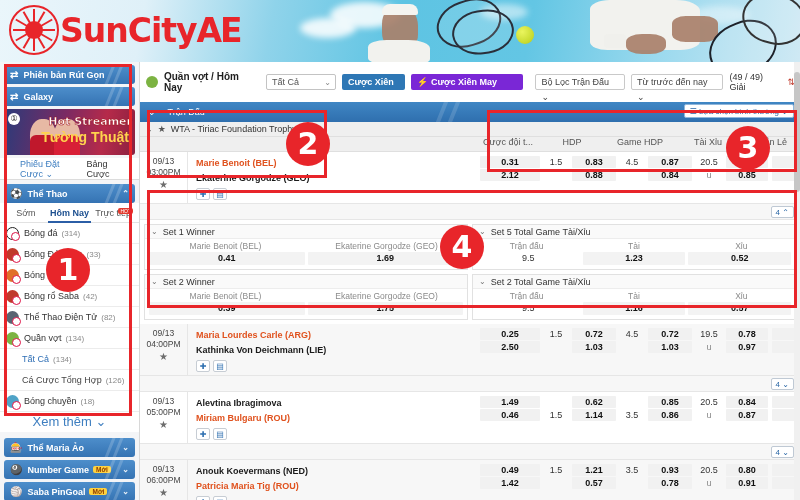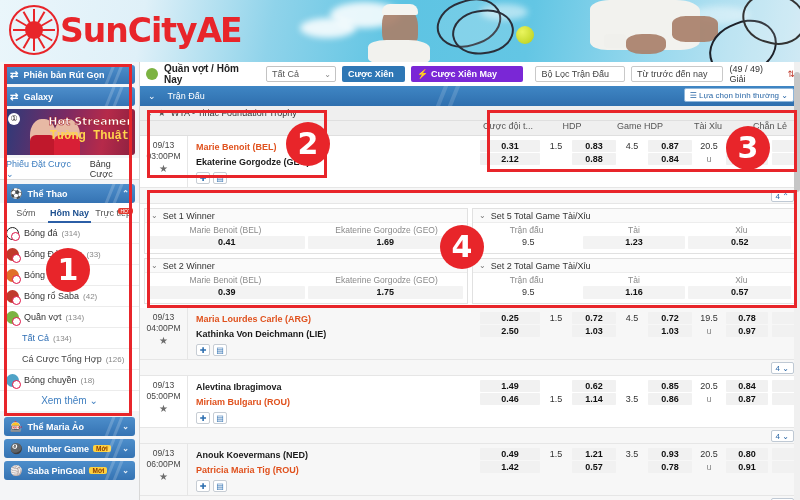--- a/index.html
+++ b/index.html
@@ -49,48 +49,48 @@
      background:rgba(255,255,255,.18); transform:rotate(22deg); }
   .blue-bar .slash2 { right:24px; }
   .bb-ico { margin-right:5px; font-size:10px; }
   .chev { margin-left:auto; font-size:8px; opacity:.9; }
   #promo { margin:3px 4px; height:46px; border-radius:3px; position:relative; overflow:hidden;
            background:linear-gradient(100deg,#2b3b7a,#7b2a63 45%,#b62a4a 75%,#8a2140); }
   #promo .pgirl { position:absolute; bottom:0; width:26px;height:36px; background:#e7b9a4; border-radius:45% 45% 20% 20%; }
   #promo .pdress { position:absolute; bottom:0; width:26px;height:20px; background:#c0182c; border-radius:6px 6px 0 0; }
   #promo .ptxt1 { position:absolute; right:3px; top:6px; font-size:11px; font-weight:bold;
      color:#fff; -webkit-text-stroke:.5px #9e1017; font-family:"DejaVu Sans",sans-serif; }
-  #promo .ptxt2 { position:absolute; right:6px; top:20px; font-size:12px; font-weight:bold;
-     color:#ffd34d; font-family:Liberation Mono, monospace; }
+  #promo .ptxt2 { position:absolute; right:6px; top:20px; font-size:14px; font-weight:bold;
+     color:#ffd34d; font-family:Liberation Sans, sans-serif; }
   #promo .dice { position:absolute; left:4px; top:4px; width:12px;height:12px; background:#fff;
      border-radius:50%; color:#222; font-size:8px; text-align:center; line-height:12px; }
   #betslip-tabs { display:flex; height:22px; align-items:center; background:#fff;
-     border-bottom:1px solid #dcdcdc; padding:0 6px; gap:14px; }
+     border-bottom:1px solid #dcdcdc; padding:0 20px; gap:14px; }
   #betslip-tabs .t { font-size:9px; color:#3f7fc0; }
   #betslip-tabs .t.dark { color:#333; }
   #sport-header { margin:4px 4px 0; }
   #subtabs { display:flex; background:#fff; height:20px; align-items:center;
              padding:0 4px; border-bottom:1px solid #e2e2e2; position:relative; }
   #subtabs .st { flex:1; text-align:center; font-size:9px; color:#555; position:relative; }
   #subtabs .st.active { color:#1c4f8f; font-weight:bold; border-bottom:2px solid #2b5ea6; height:20px; line-height:20px; }
   #subtabs .hot { position:absolute; right:2px; top:0px; background:#e23b2e; color:#fff;
      font-size:5px; padding:0 2px; border-radius:2px; }
   .sport-row { display:flex; align-items:center; height:21px; padding:0 6px;
                border-bottom:1px solid #ececec; background:#fff; font-size:9px; color:#333; }
   .sport-row .cnt { color:#8a8a8a; margin-left:4px; font-size:8px; }
   .sport-row.sub { padding-left:22px; color:#444; }
   .sport-row.sub.active { color:#2f6fb5; }
   .sp-ico { width:13px;height:13px; border-radius:50%; margin-right:5px; position:relative;
             display:inline-block; flex:0 0 auto; }
   .sp-ico::after { content:""; position:absolute; right:-2px; bottom:-2px; width:7px;height:7px;
             border:1px solid #d14; border-radius:50%; background:#fff; }
-  #xemthem { text-align:center; font-size:10px; color:#3f7fc0; height:20px; line-height:20px; background:#fff; }
+  #xemthem { text-align:center; font-size:13px; color:#3f7fc0; height:20px; line-height:20px; background:#fff; }
   
   #main { position:absolute; left:140px; top:62px; width:660px; height:438px; background:#fff; }
-  #crumbbar { display:flex; align-items:center; height:24px; padding:0 6px; gap:6px;
+  #crumbbar { display:flex; align-items:center; height:40px; padding:0 6px; gap:6px;
               background:linear-gradient(180deg,rgba(255,255,255,.55),rgba(255,255,255,.35));
               position:relative; }
   #crumbbar .bg { position:absolute; inset:0; background:linear-gradient(90deg,#bfe3f2,#8fd3ea 40%,#cfe9f4); z-index:-1; }
   .crumb-title { font-weight:bold; font-size:10px; color:#1e1e1e; }
   .sel-box { border:1px solid #c3c3c3; background:#fff; height:16px; line-height:14px;
              font-size:9px; padding:0 14px 0 5px; color:#555; border-radius:2px; position:relative; min-width:70px; }
   .sel-box .cv { position:absolute; right:4px; top:1px; color:#888; font-size:8px; }
   .pill-blue { background:#2e77b5; color:#fff; font-size:9px; height:16px; line-height:16px;
                padding:0 6px; border-radius:2px; font-weight:bold; }
   .pill-purple { background:#7a27d6; color:#fff; font-size:9px; height:16px; line-height:16px;
@@ -266,20 +266,25 @@
     <span class="sp-ico" style="background:#e0702a"></span>
     <span>Bóng rổ</span>
     <span class="cnt">(230)</span>
   </div>
   <div class="sport-row">
     <span class="sp-ico" style="background:#c0392b"></span>
     <span>Bóng rổ Saba</span>
     <span class="cnt">(42)</span>
   </div>
   <div class="sport-row">
+    <span class="sp-ico" style="background:#5a6472"></span>
+    <span>Thể Thao Điện Tử</span>
+    <span class="cnt">(82)</span>
+  </div>
+  <div class="sport-row">
     <span class="sp-ico" style="background:#7cb342"></span>
     <span>Quần vợt</span>
     <span class="cnt">(134)</span>
   </div>
   <div class="sport-row sub active">
     <span>Tất Cả</span>
     <span class="cnt">(134)</span>
   </div>
   <div class="sport-row sub">
     <span>Cá Cược Tổng Hợp</span>

